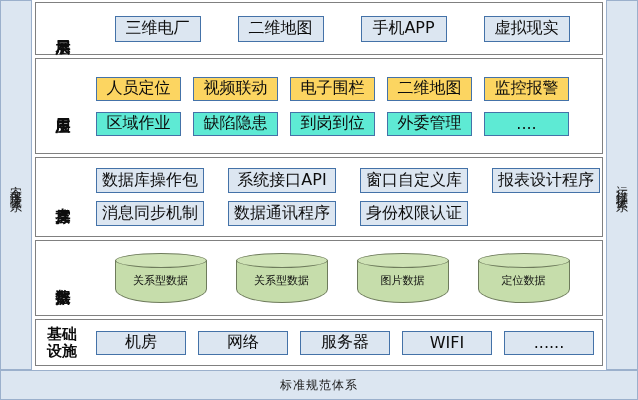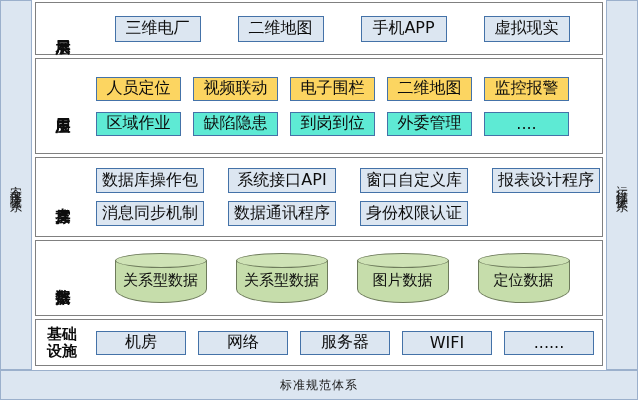--- a/index.html
+++ b/index.html
@@ -190,21 +190,21 @@
     top:0;
     height:15px;
     background:#cfe3b6;
     border:1px solid #6e7b5c;
     border-radius:50%;
     box-sizing:border-box;
   }
   .cyl .cyl-label{
     position:relative;
     z-index:3;
-    font-size:15px;
+    font-size:11px;
     color:#0d0d0d;
     white-space:nowrap;
     margin-top:4px;
     text-align:center;
   }
 </style>
 </head>
 <body>
 
 <div class="diagram">

